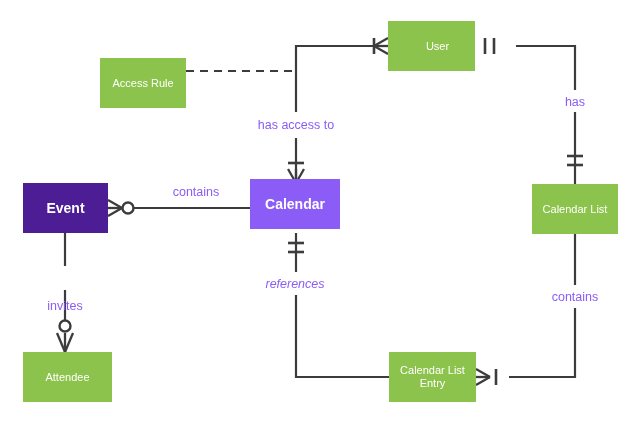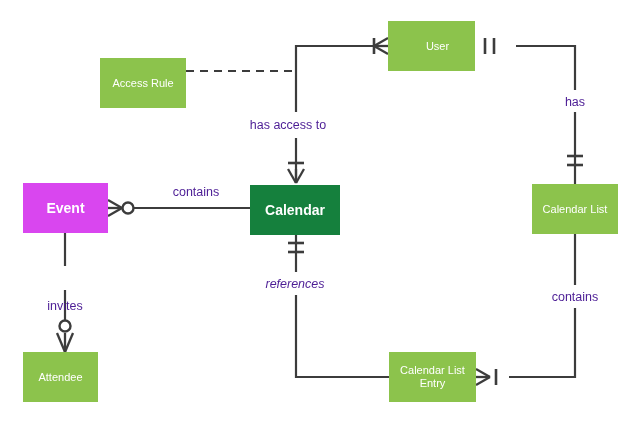--- a/index.html
+++ b/index.html
@@ -38,21 +38,21 @@
   }
   .entity-label {
     display: block;
     width: 100%;
     padding: 0 4px;
     box-sizing: border-box;
     white-space: pre-line;
   }
   .rel-label {
     position: absolute;
-    color: #4c1d95;
+    color: #8b5cf6;
     font-size: 12.5px;
     white-space: nowrap;
     transform: translate(-50%, -50%);
     user-select: none;
   }
 </style>
 </head>
 <body>
 
 <div id="diagram-canvas">
@@ -125,52 +125,52 @@
 
       <g stroke-width="2.3">
         <line x1="65" y1="352" x2="57" y2="333"></line>
         <line x1="65" y1="352" x2="65" y2="333"></line>
         <line x1="65" y1="352" x2="73" y2="333"></line>
       </g>
 
     </g>
   </svg>
 
-  <div class="entity-box" style="left:23px; top:183px; width:85px; height:50px; background:#d946ef; font-size:14px; font-weight:bold;">
+  <div class="entity-box" style="left:23px; top:183px; width:85px; height:50px; background:#4c1d95; font-size:14px; font-weight:bold;">
     <span class="entity-label">Event</span>
   </div>
 
-  <div class="entity-box" style="left:250px; top:185px; width:90px; height:50px; background:#15803d; font-size:14px; font-weight:bold;">
+  <div class="entity-box" style="left:250px; top:179px; width:90px; height:50px; background:#8b5cf6; font-size:14px; font-weight:bold;">
     <span class="entity-label">Calendar</span>
   </div>
 
   <div class="entity-box" style="left:100px; top:46px; width:86px; height:50px; background:#8cc34c; font-size:11px;margin-top:12px;">
     <span class="entity-label">Access Rule</span>
   </div>
 
   <div class="entity-box" style="left:388px; top:21px; width:87px; height:50px; background:#8cc34c; font-size:11px;padding-left:12px;">
     <span class="entity-label">User</span>
   </div>
 
   <div class="entity-box" style="left:532px; top:184px; width:86px; height:50px; background:#8cc34c; font-size:11px;">
     <span class="entity-label">Calendar List</span>
   </div>
 
   <div class="entity-box" style="left:389px; top:352px; width:87px; height:50px; background:#8cc34c; font-size:11px;">
     <span class="entity-label">Calendar List
 Entry</span>
   </div>
 
-  <div class="entity-box" style="left:23px; top:352px; width:75px; height:50px; background:#8cc34c; font-size:11px;">
+  <div class="entity-box" style="left:23px; top:352px; width:89px; height:50px; background:#8cc34c; font-size:11px;">
     <span class="entity-label">Attendee</span>
   </div>
 
   <div class="rel-label" style="left:196px; top:192px;">contains</div>
 
-  <div class="rel-label" style="left:288px; top:125px;">has access to</div>
+  <div class="rel-label" style="left:296px; top:125px;">has access to</div>
 
   <div class="rel-label" style="left:575px; top:102px;">has</div>
 
   <div class="rel-label" style="left:575px; top:297px;">contains</div>
 
   <div class="rel-label" style="left:295px; top:284px;font-style:italic;">references</div>
 
   <div class="rel-label" style="left:65px; top:278px;margin-top:28px;">invites</div>
 
 </div>

